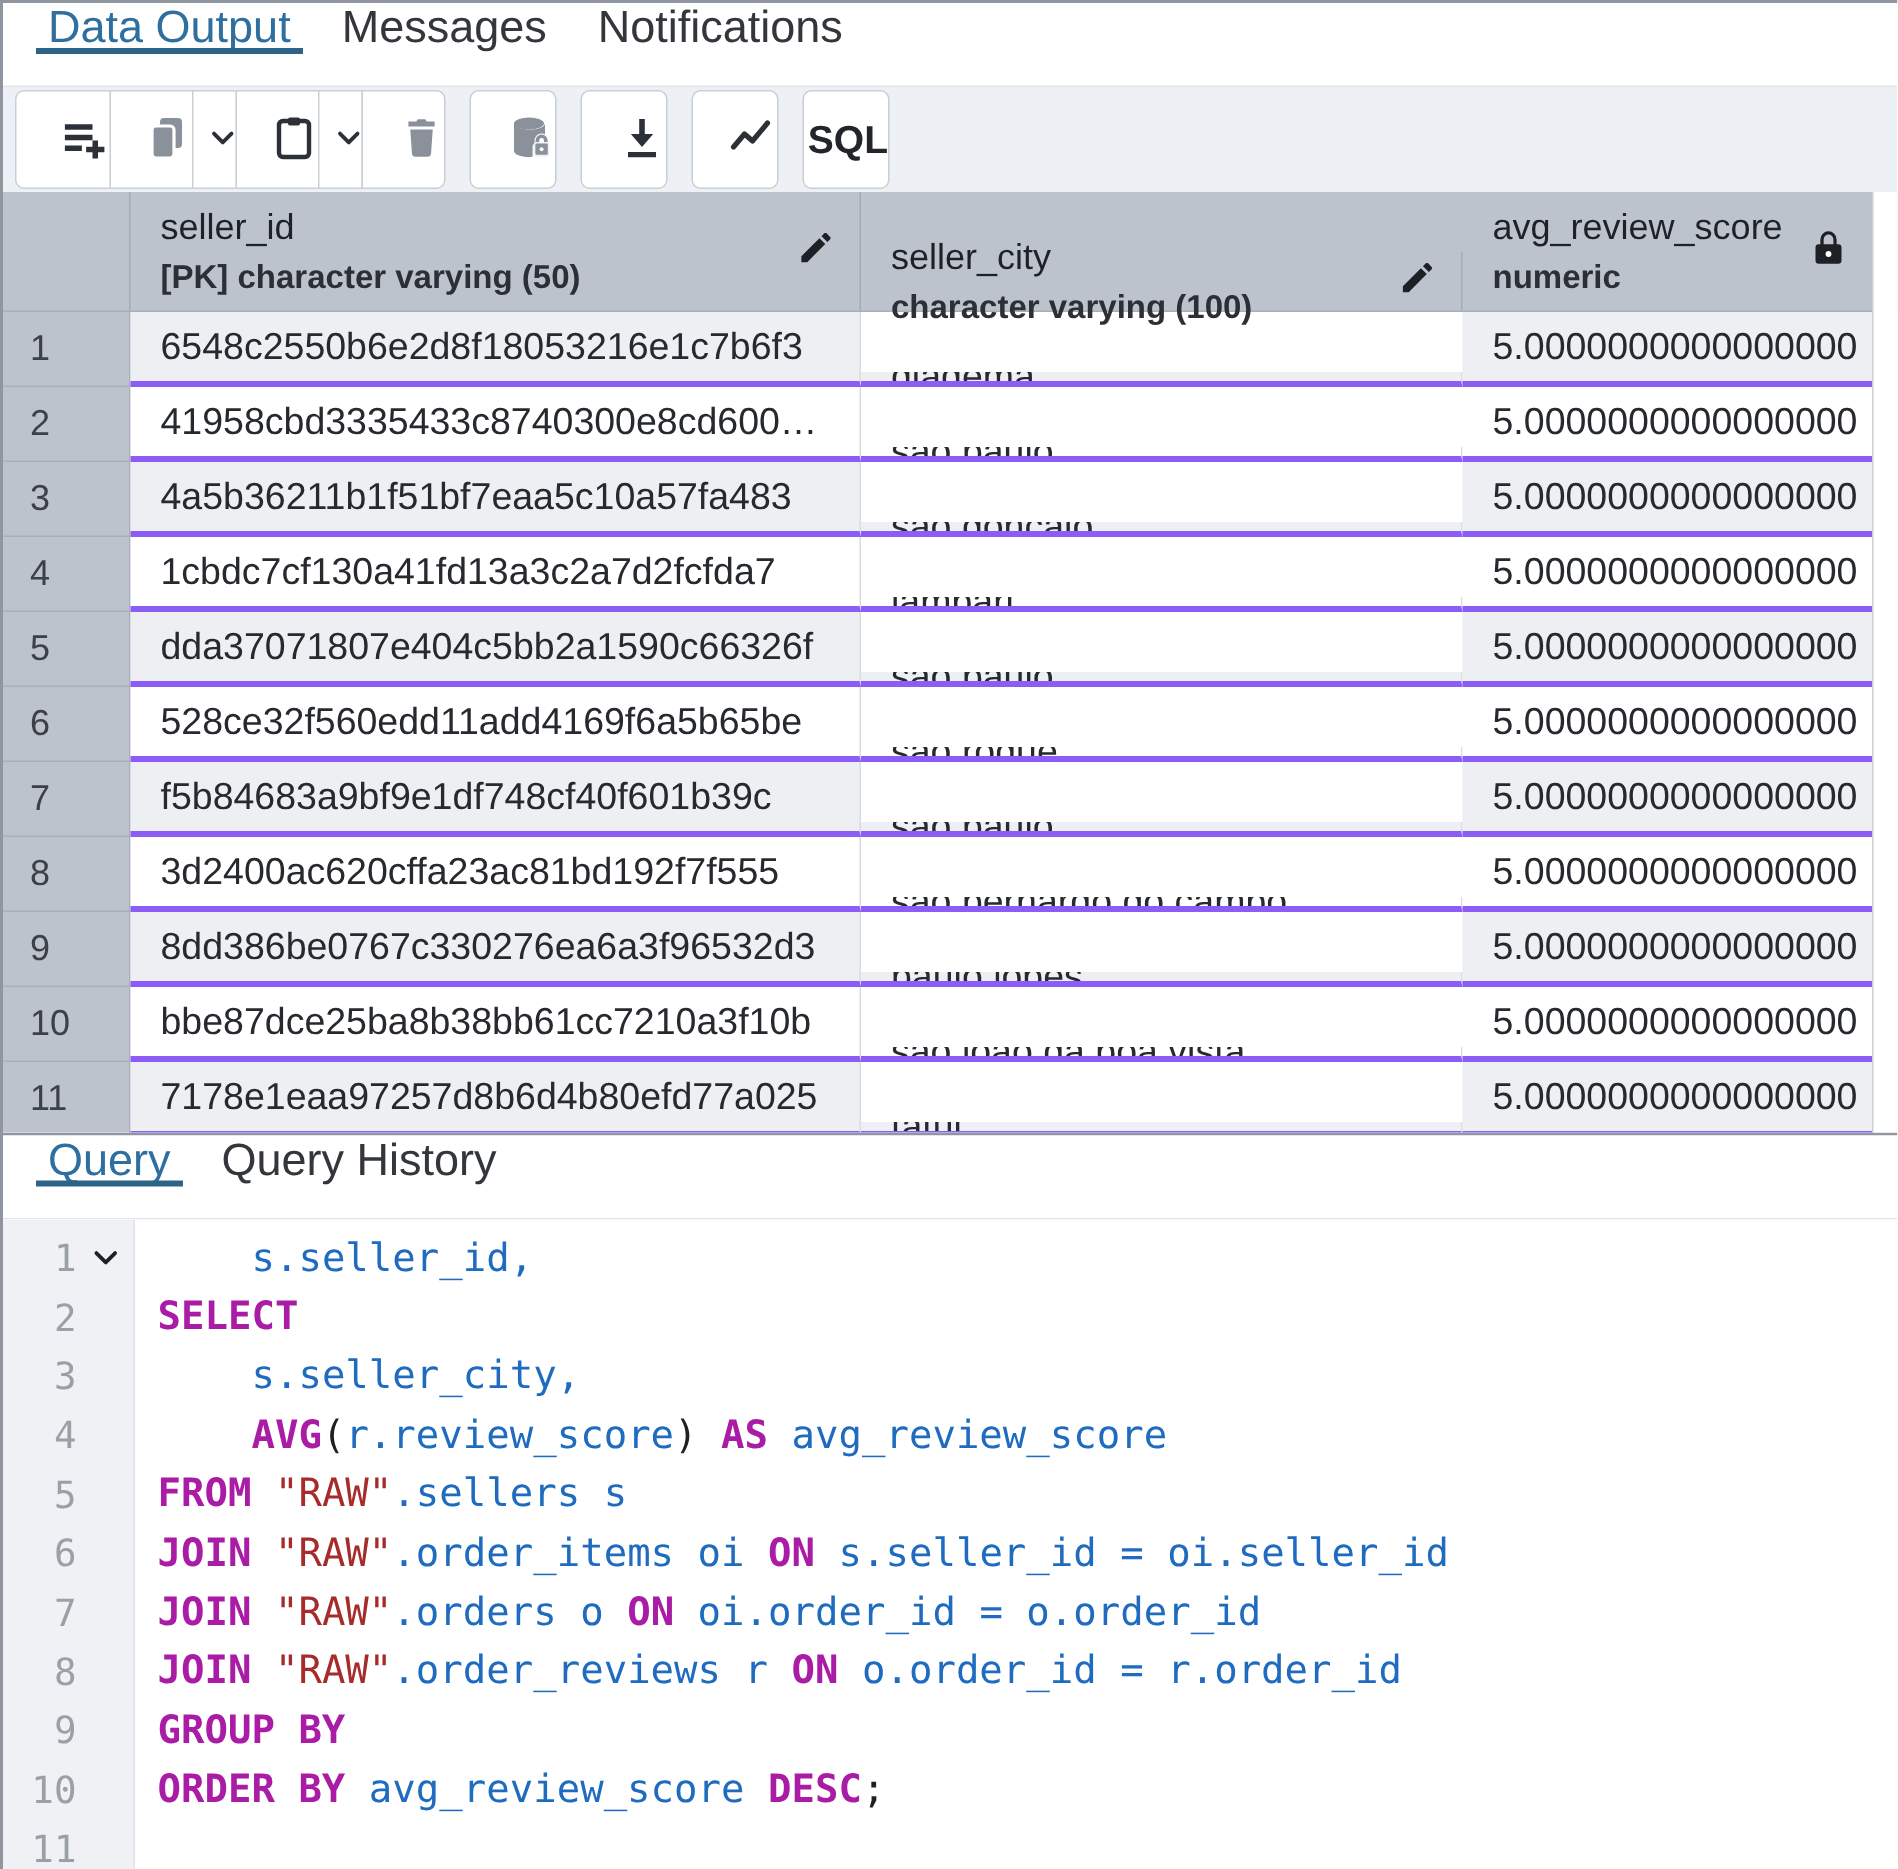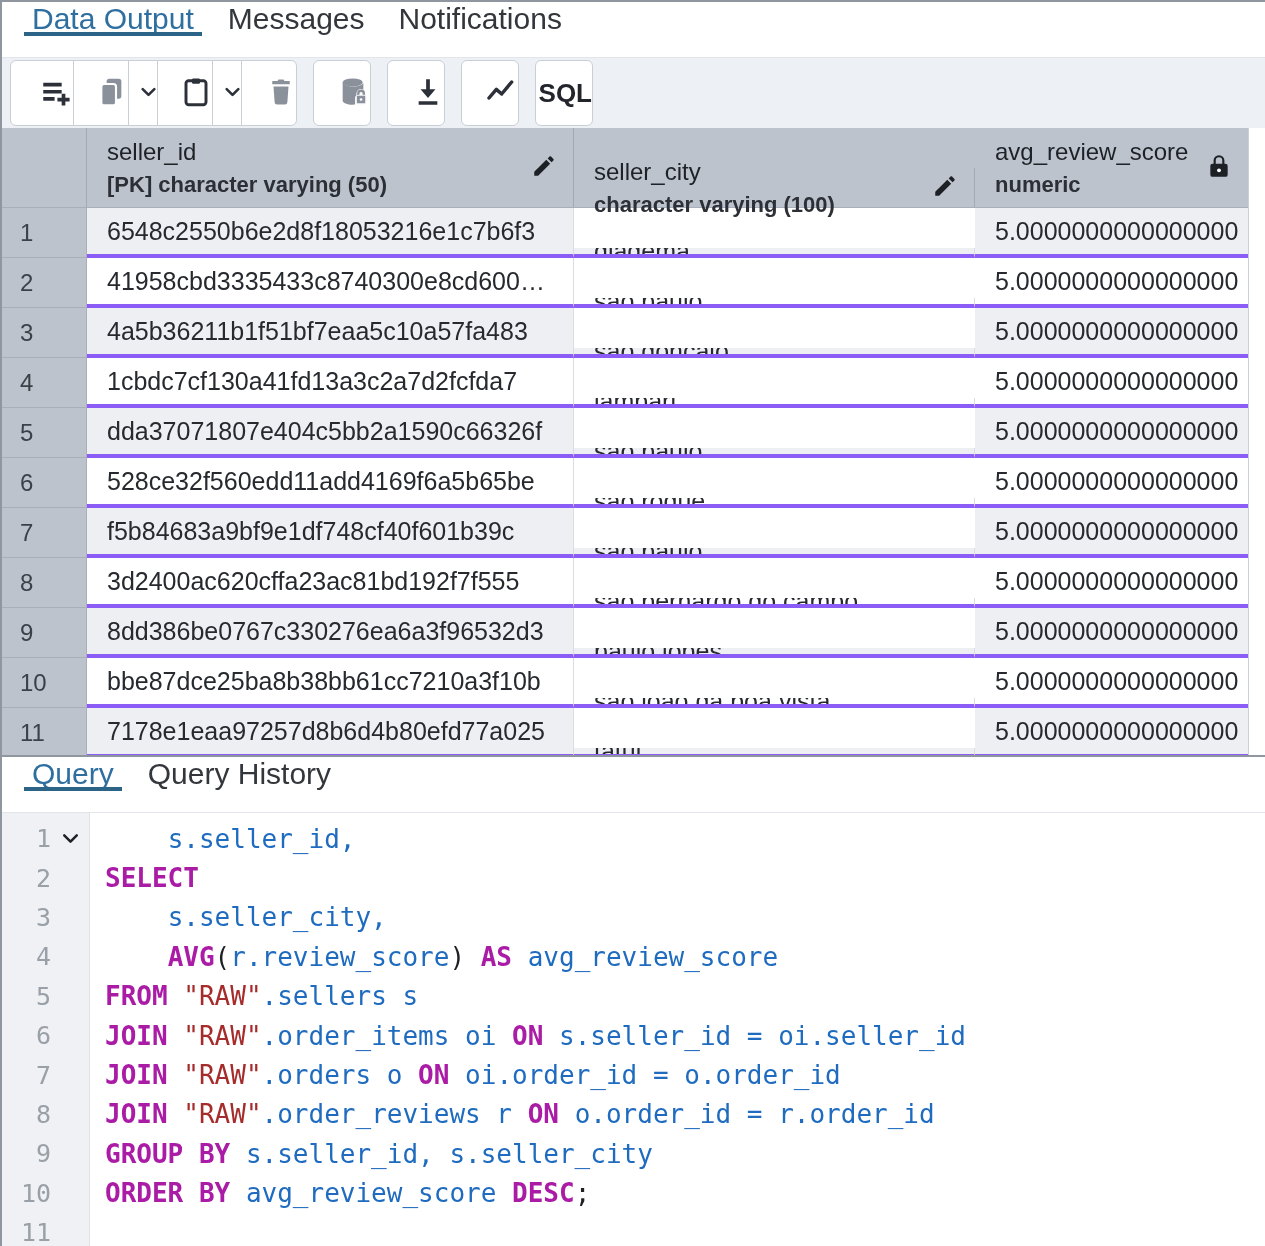--- a/index.html
+++ b/index.html
@@ -323,19 +323,19 @@
       </div>
     <div class="codearea" id="code">
         <div class="cline"><span class="tk-w">    </span><span class="tk-i">s.seller_id,</span></div>
         <div class="cline"><span class="tk-k">SELECT</span></div>
         <div class="cline"><span class="tk-w">    </span><span class="tk-i">s.seller_city,</span></div>
         <div class="cline"><span class="tk-w">    </span><span class="tk-k">AVG</span><span class="tk-d">(</span><span class="tk-i">r.review_score</span><span class="tk-d">)</span><span class="tk-w"> </span><span class="tk-k">AS</span><span class="tk-w"> </span><span class="tk-i">avg_review_score</span></div>
         <div class="cline"><span class="tk-k">FROM</span><span class="tk-w"> </span><span class="tk-s">"RAW"</span><span class="tk-i">.sellers s</span></div>
         <div class="cline"><span class="tk-k">JOIN</span><span class="tk-w"> </span><span class="tk-s">"RAW"</span><span class="tk-i">.order_items oi</span><span class="tk-w"> </span><span class="tk-k">ON</span><span class="tk-w"> </span><span class="tk-i">s.seller_id = oi.seller_id</span></div>
         <div class="cline"><span class="tk-k">JOIN</span><span class="tk-w"> </span><span class="tk-s">"RAW"</span><span class="tk-i">.orders o</span><span class="tk-w"> </span><span class="tk-k">ON</span><span class="tk-w"> </span><span class="tk-i">oi.order_id = o.order_id</span></div>
         <div class="cline"><span class="tk-k">JOIN</span><span class="tk-w"> </span><span class="tk-s">"RAW"</span><span class="tk-i">.order_reviews r</span><span class="tk-w"> </span><span class="tk-k">ON</span><span class="tk-w"> </span><span class="tk-i">o.order_id = r.order_id</span></div>
-        <div class="cline"><span class="tk-k">GROUP BY</span><span class="tk-w"> </span><span class="tk-i">s.seller_id, s.seller_city</span></div>
+        <div class="cline"><span class="tk-k">GROUP BY</span><span class="tk-w"> </span></div>
         <div class="cline"><span class="tk-k">ORDER BY</span><span class="tk-w"> </span><span class="tk-i">avg_review_score</span><span class="tk-w"> </span><span class="tk-k">DESC</span><span class="tk-d">;</span></div>
         <div class="cline"></div>
       </div>
   </div>
 
 </div>
 
 </body></html>

